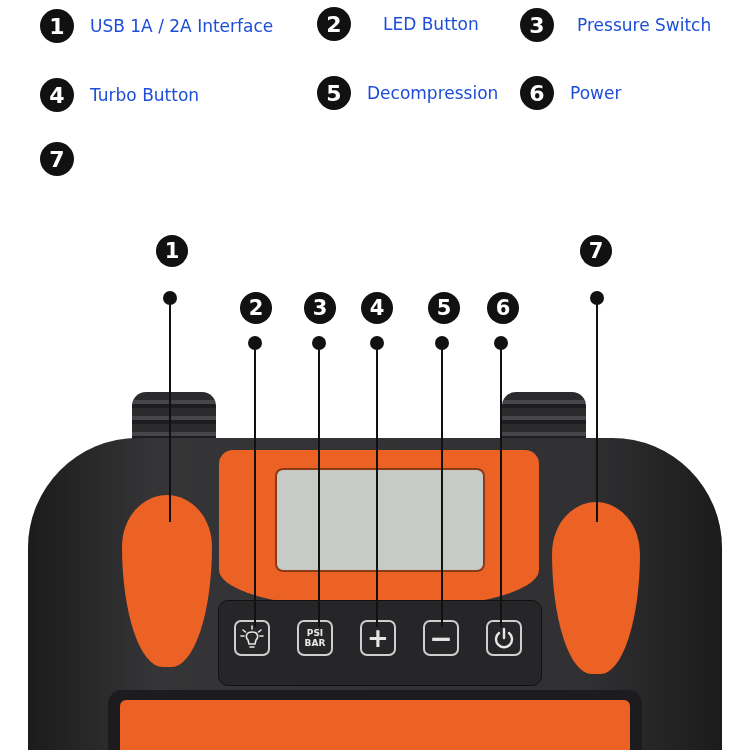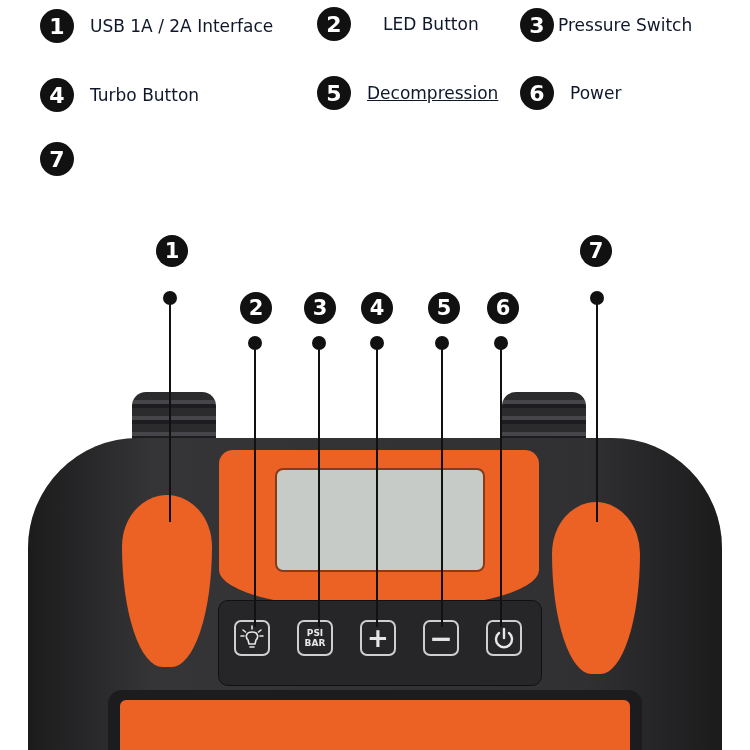--- a/index.html
+++ b/index.html
@@ -1,19 +1,19 @@
 <!DOCTYPE html>
 <html><head>
 <meta charset="utf-8">
 <style>
   html,body{margin:0;padding:0;background:#ffffff;}
   body{width:750px;height:750px;position:relative;overflow:hidden;font-family:"DejaVu Sans","Liberation Sans",sans-serif;}
   .legend-item{position:absolute;display:flex;align-items:center;}
   .num-badge{width:34px;height:34px;border-radius:50%;background:#111;color:#fff;font-weight:bold;font-size:22px;display:flex;align-items:center;justify-content:center;font-family:"DejaVu Sans",sans-serif;}
-  .legend-label{font-size:17px;color:#0f172a;margin-left:16px;white-space:nowrap;}
+  .legend-label{font-size:17px;color:#1d4ed8;margin-left:16px;white-space:nowrap;}
   .callout-badge{position:absolute;width:32px;height:32px;border-radius:50%;background:#111;color:#fff;font-weight:bold;font-size:21px;display:flex;align-items:center;justify-content:center;}
   .leader{position:absolute;width:2px;background:#111;}
   .dot{position:absolute;width:14px;height:14px;border-radius:50%;background:#111;}
   
   .nozzle{position:absolute;width:84px;height:60px;border-radius:14px 14px 4px 4px;
      background:repeating-linear-gradient(180deg,#2b2b2e 0 8px,#46464a 8px 12px,#1d1d20 12px 16px);}
   .body{position:absolute;left:28px;top:438px;width:694px;height:340px;background:#2a2a2c;border-radius:110px 110px 0 0;}
   .body-shade{position:absolute;left:28px;top:438px;width:694px;height:340px;border-radius:110px 110px 0 0;
      background:linear-gradient(90deg,rgba(0,0,0,0.35) 0%,rgba(255,255,255,0.05) 18%,rgba(255,255,255,0.03) 80%,rgba(0,0,0,0.35) 100%);}
   .screen-frame{position:absolute;left:219px;top:450px;width:320px;height:160px;background:#ec6124;border-radius:14px 14px 160px 160px / 14px 14px 40px 40px;}
@@ -30,29 +30,29 @@
 <div class="legend-item" style="left:40px;top:9px;">
   <div class="num-badge">1</div>
   <span class="legend-label">USB 1A / 2A Interface</span>
 </div>
 <div class="legend-item" style="left:317px;top:7px;">
   <div class="num-badge">2</div>
   <span class="legend-label" style="margin-left:32px;">LED Button</span>
 </div>
 <div class="legend-item" style="left:520px;top:8px;">
   <div class="num-badge">3</div>
-  <span class="legend-label" style="margin-left:4px;">Pressure Switch</span>
+  <span class="legend-label" style="margin-left:23px;">Pressure Switch</span>
 </div>
 <div class="legend-item" style="left:40px;top:78px;">
   <div class="num-badge">4</div>
   <span class="legend-label">Turbo Button</span>
 </div>
 <div class="legend-item" style="left:317px;top:76px;">
   <div class="num-badge">5</div>
-  <span class="legend-label" style="text-decoration:underline;">Decompression</span>
+  <span class="legend-label" style="">Decompression</span>
 </div>
 <div class="legend-item" style="left:520px;top:76px;">
   <div class="num-badge">6</div>
   <span class="legend-label">Power</span>
 </div>
 <div class="legend-item" style="left:40px;top:142px;">
   <div class="num-badge">7</div>
 </div>
 
 <div class="nozzle" style="left:132px;top:392px;"></div>

